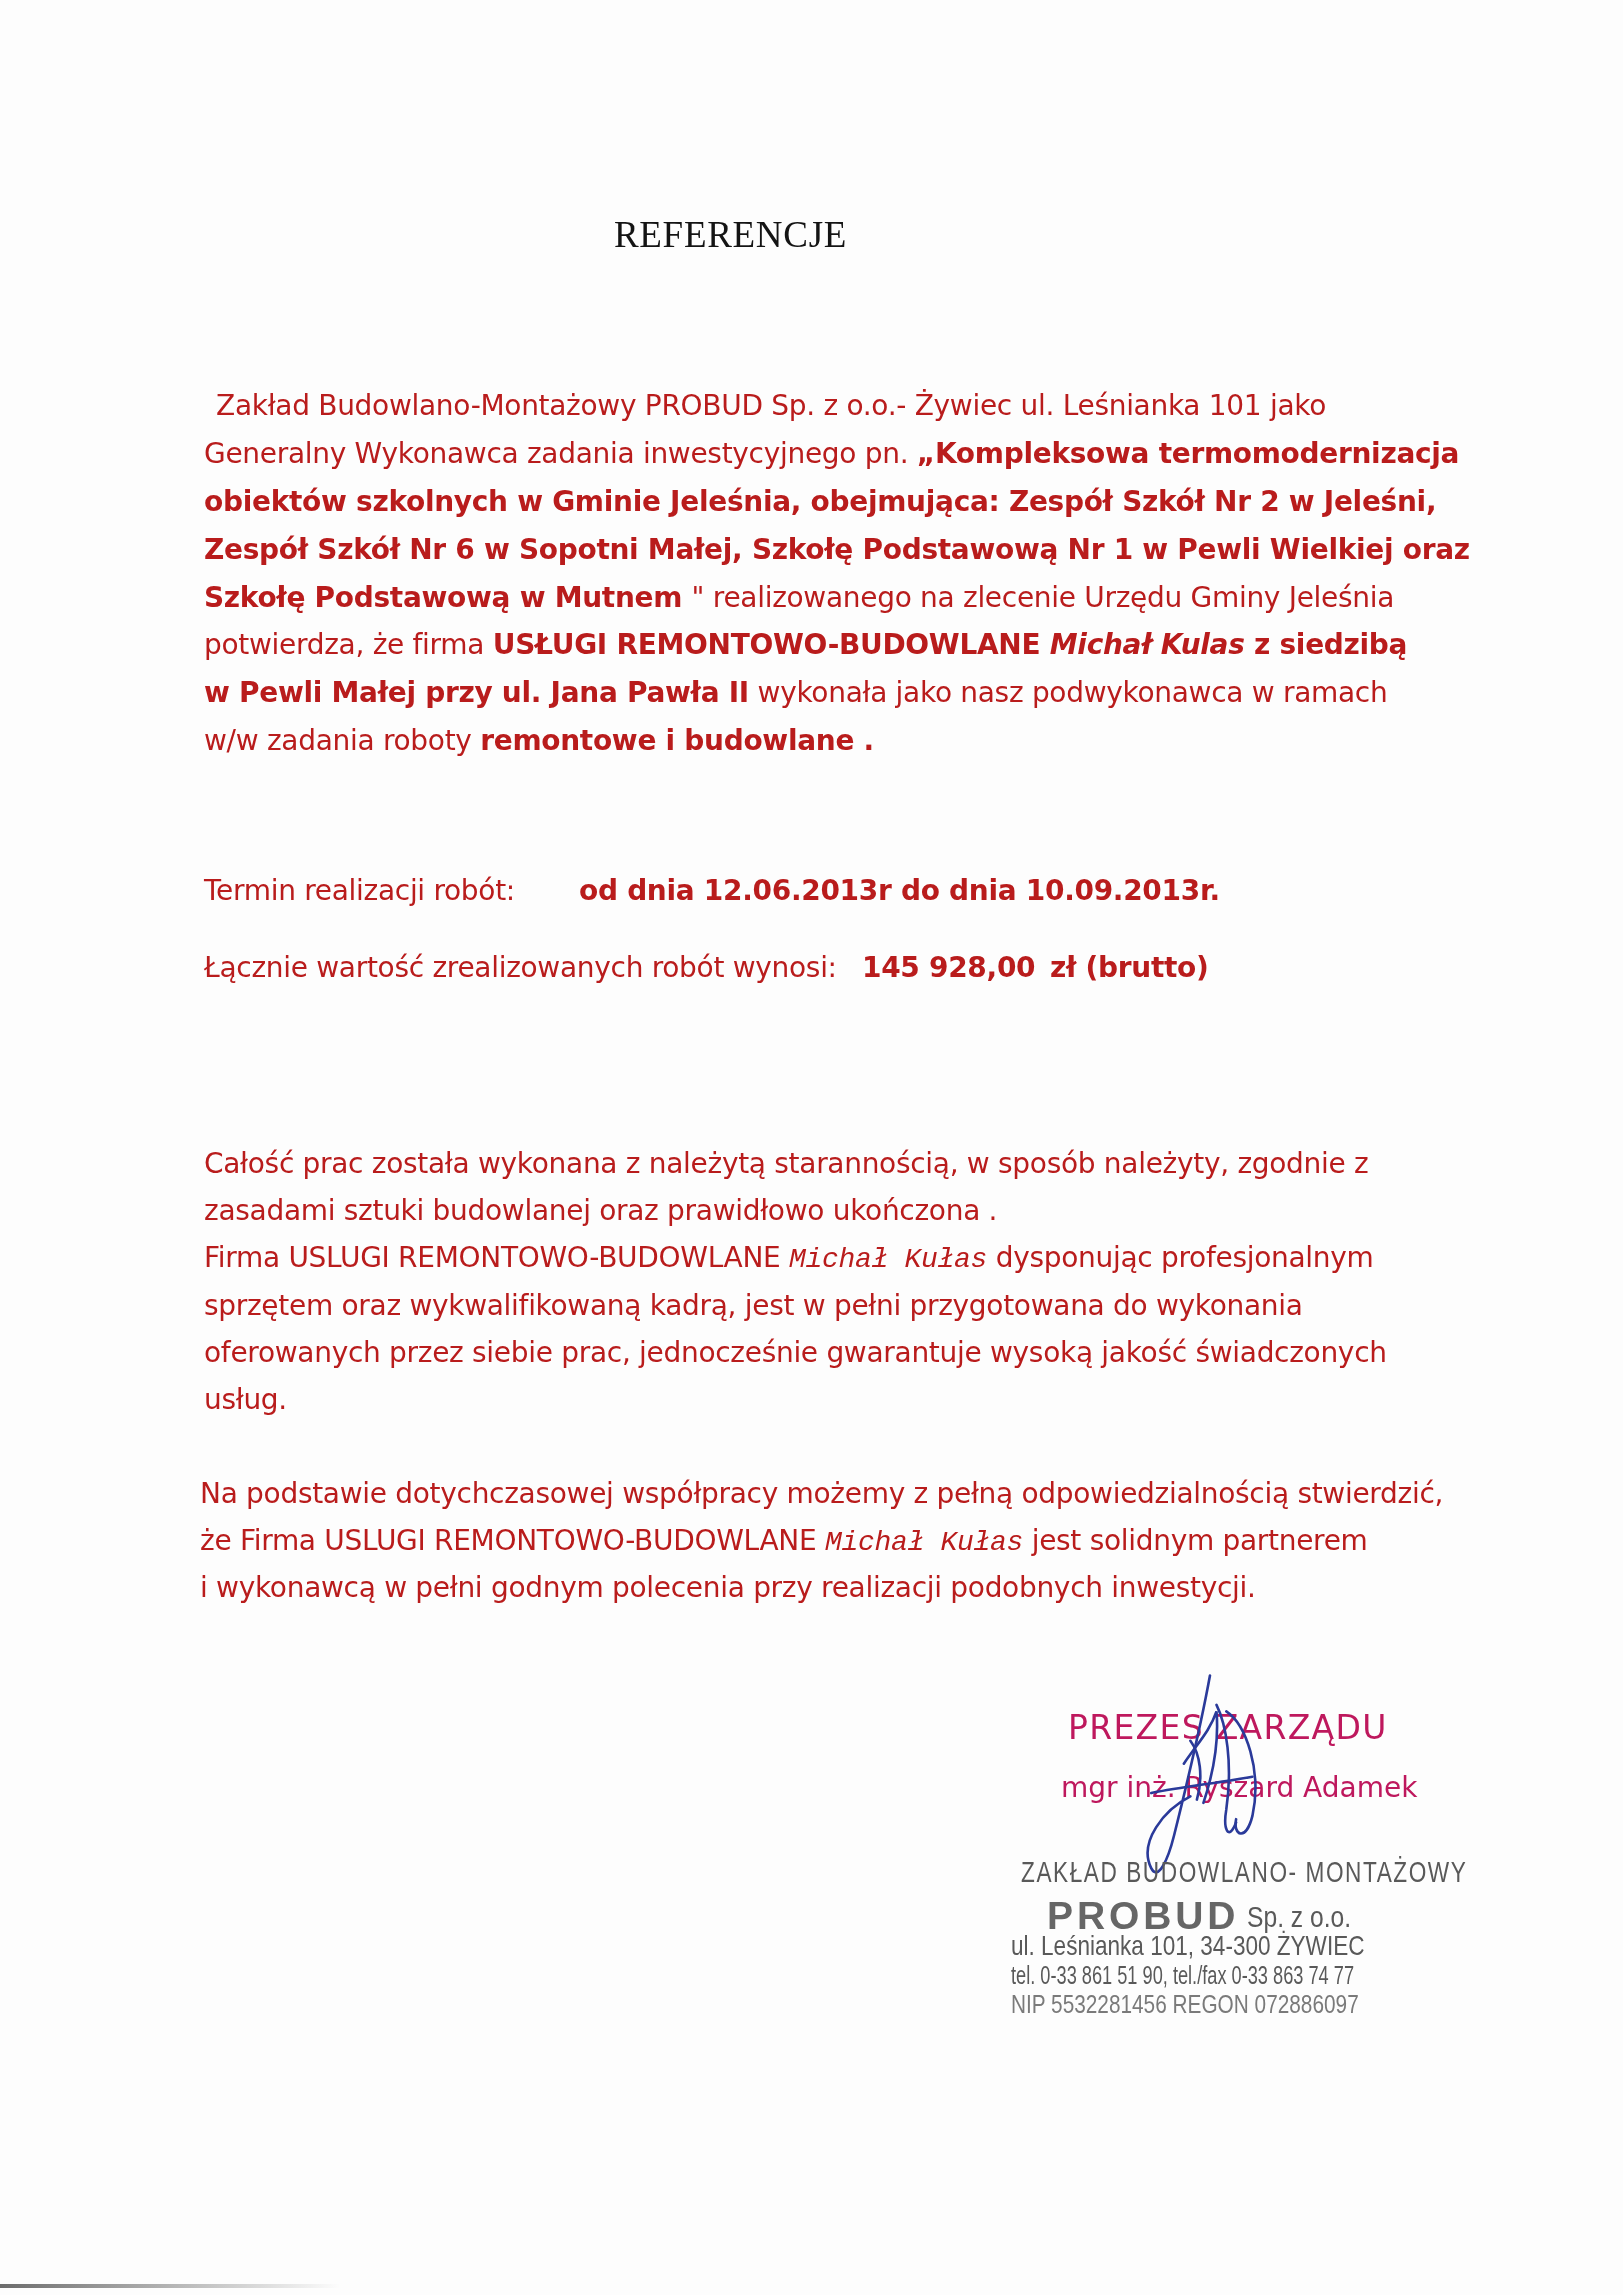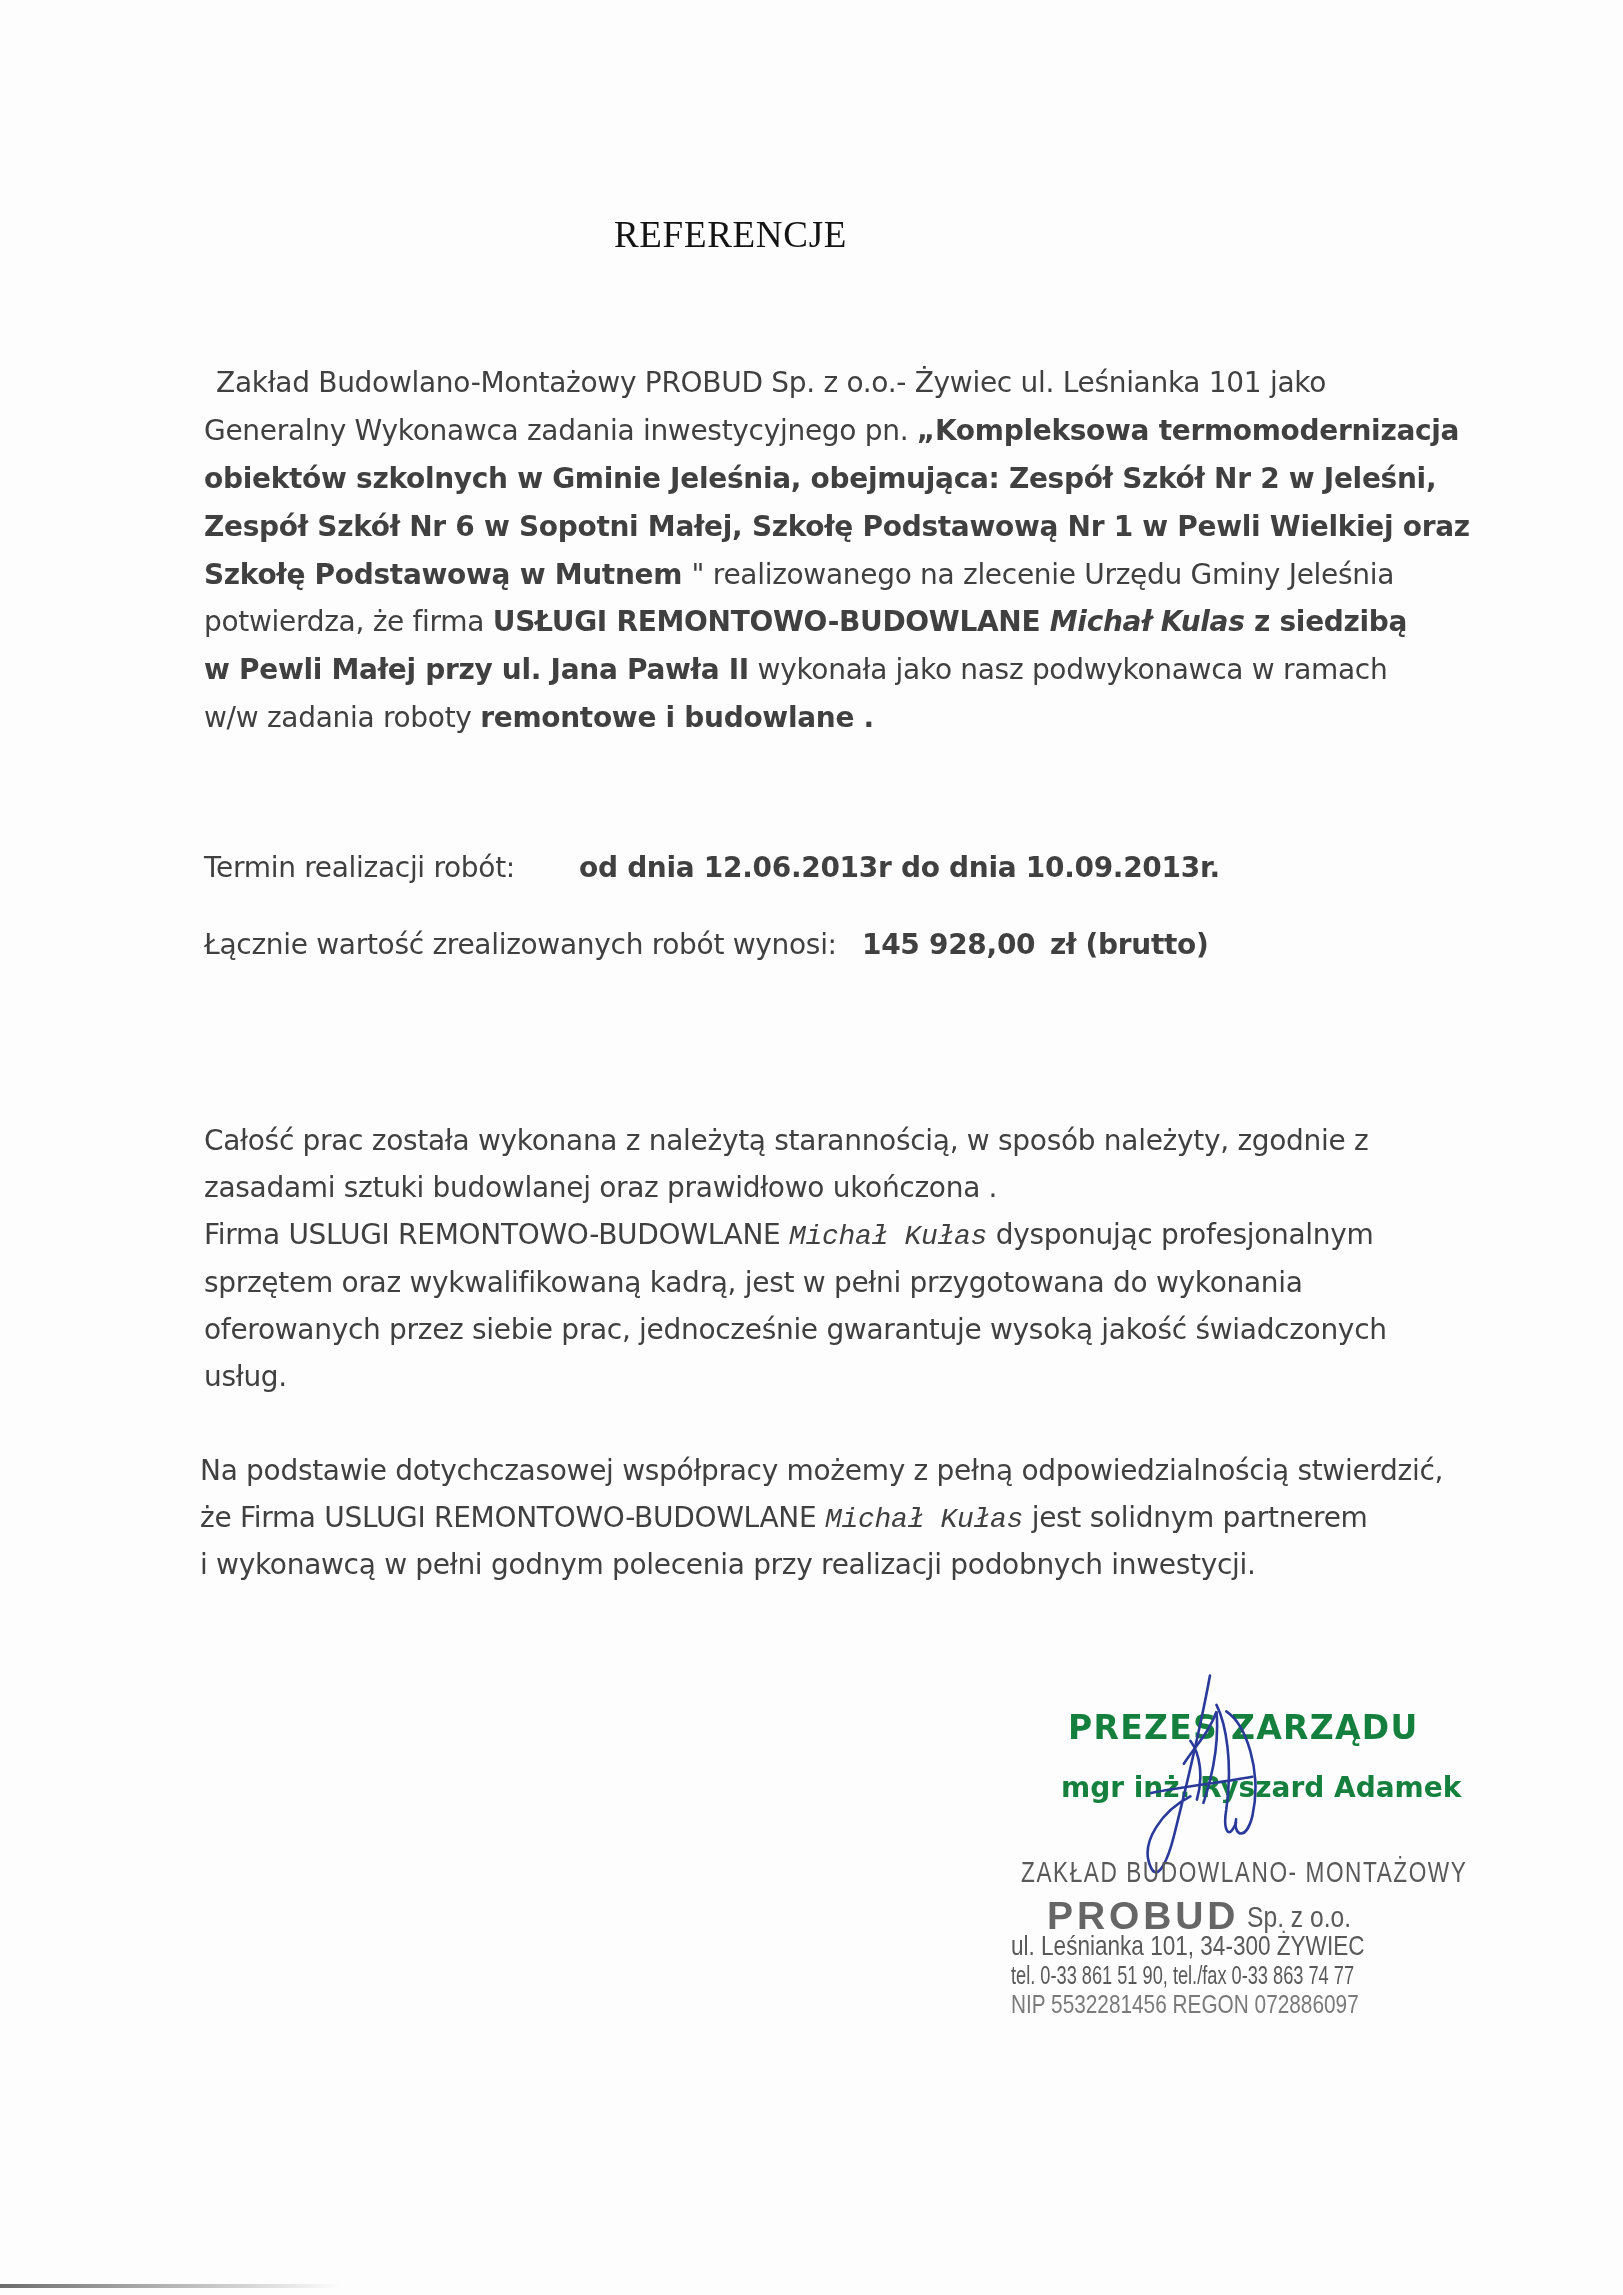--- a/index.html
+++ b/index.html
@@ -10,28 +10,28 @@
     }
     .page { position: absolute; left: 0; top: 0; width: 1623px; height: 2295px; background: #fdfdfd; }
     .title {
       position: absolute; left: 0; width: 1461px; top: 213px; text-align: center;
       font-family: "Liberation Serif", "DejaVu Serif", serif;
       font-size: 37px; letter-spacing: 0.7px; color: #141414;
     }
     .line {
       position: absolute; white-space: nowrap;
       font-family: "DejaVu Sans", sans-serif;
-      font-size: 28px; color: #404040; letter-spacing: -0.3px;
+      font-size: 28px; color: #b91c1c; letter-spacing: -0.3px; margin-top: 23px;
     }
     .b { font-weight: bold; }
     .bi { font-weight: bold; font-style: italic; }
     .it { font-style: italic; font-family: Liberation Mono, monospace; }
     .sig {
       position: absolute; white-space: nowrap;
-      font-family: "DejaVu Sans", sans-serif; color: #15803d; font-weight: bold;
+      font-family: "DejaVu Sans", sans-serif; color: #be185d;
     }
     .stamp {
       position: absolute; white-space: nowrap; color: #595959;
       font-family: "Liberation Sans", sans-serif;
     }
     .signature-svg { position: absolute; left: 1112px; top: 1672px; }
     .scan-edge { position: absolute; left: 0; top: 2284px; width: 340px; height: 3.9px;
       background: linear-gradient(90deg, #6c6c6c, rgba(150,150,150,0)); }
   </style>
 </head>

